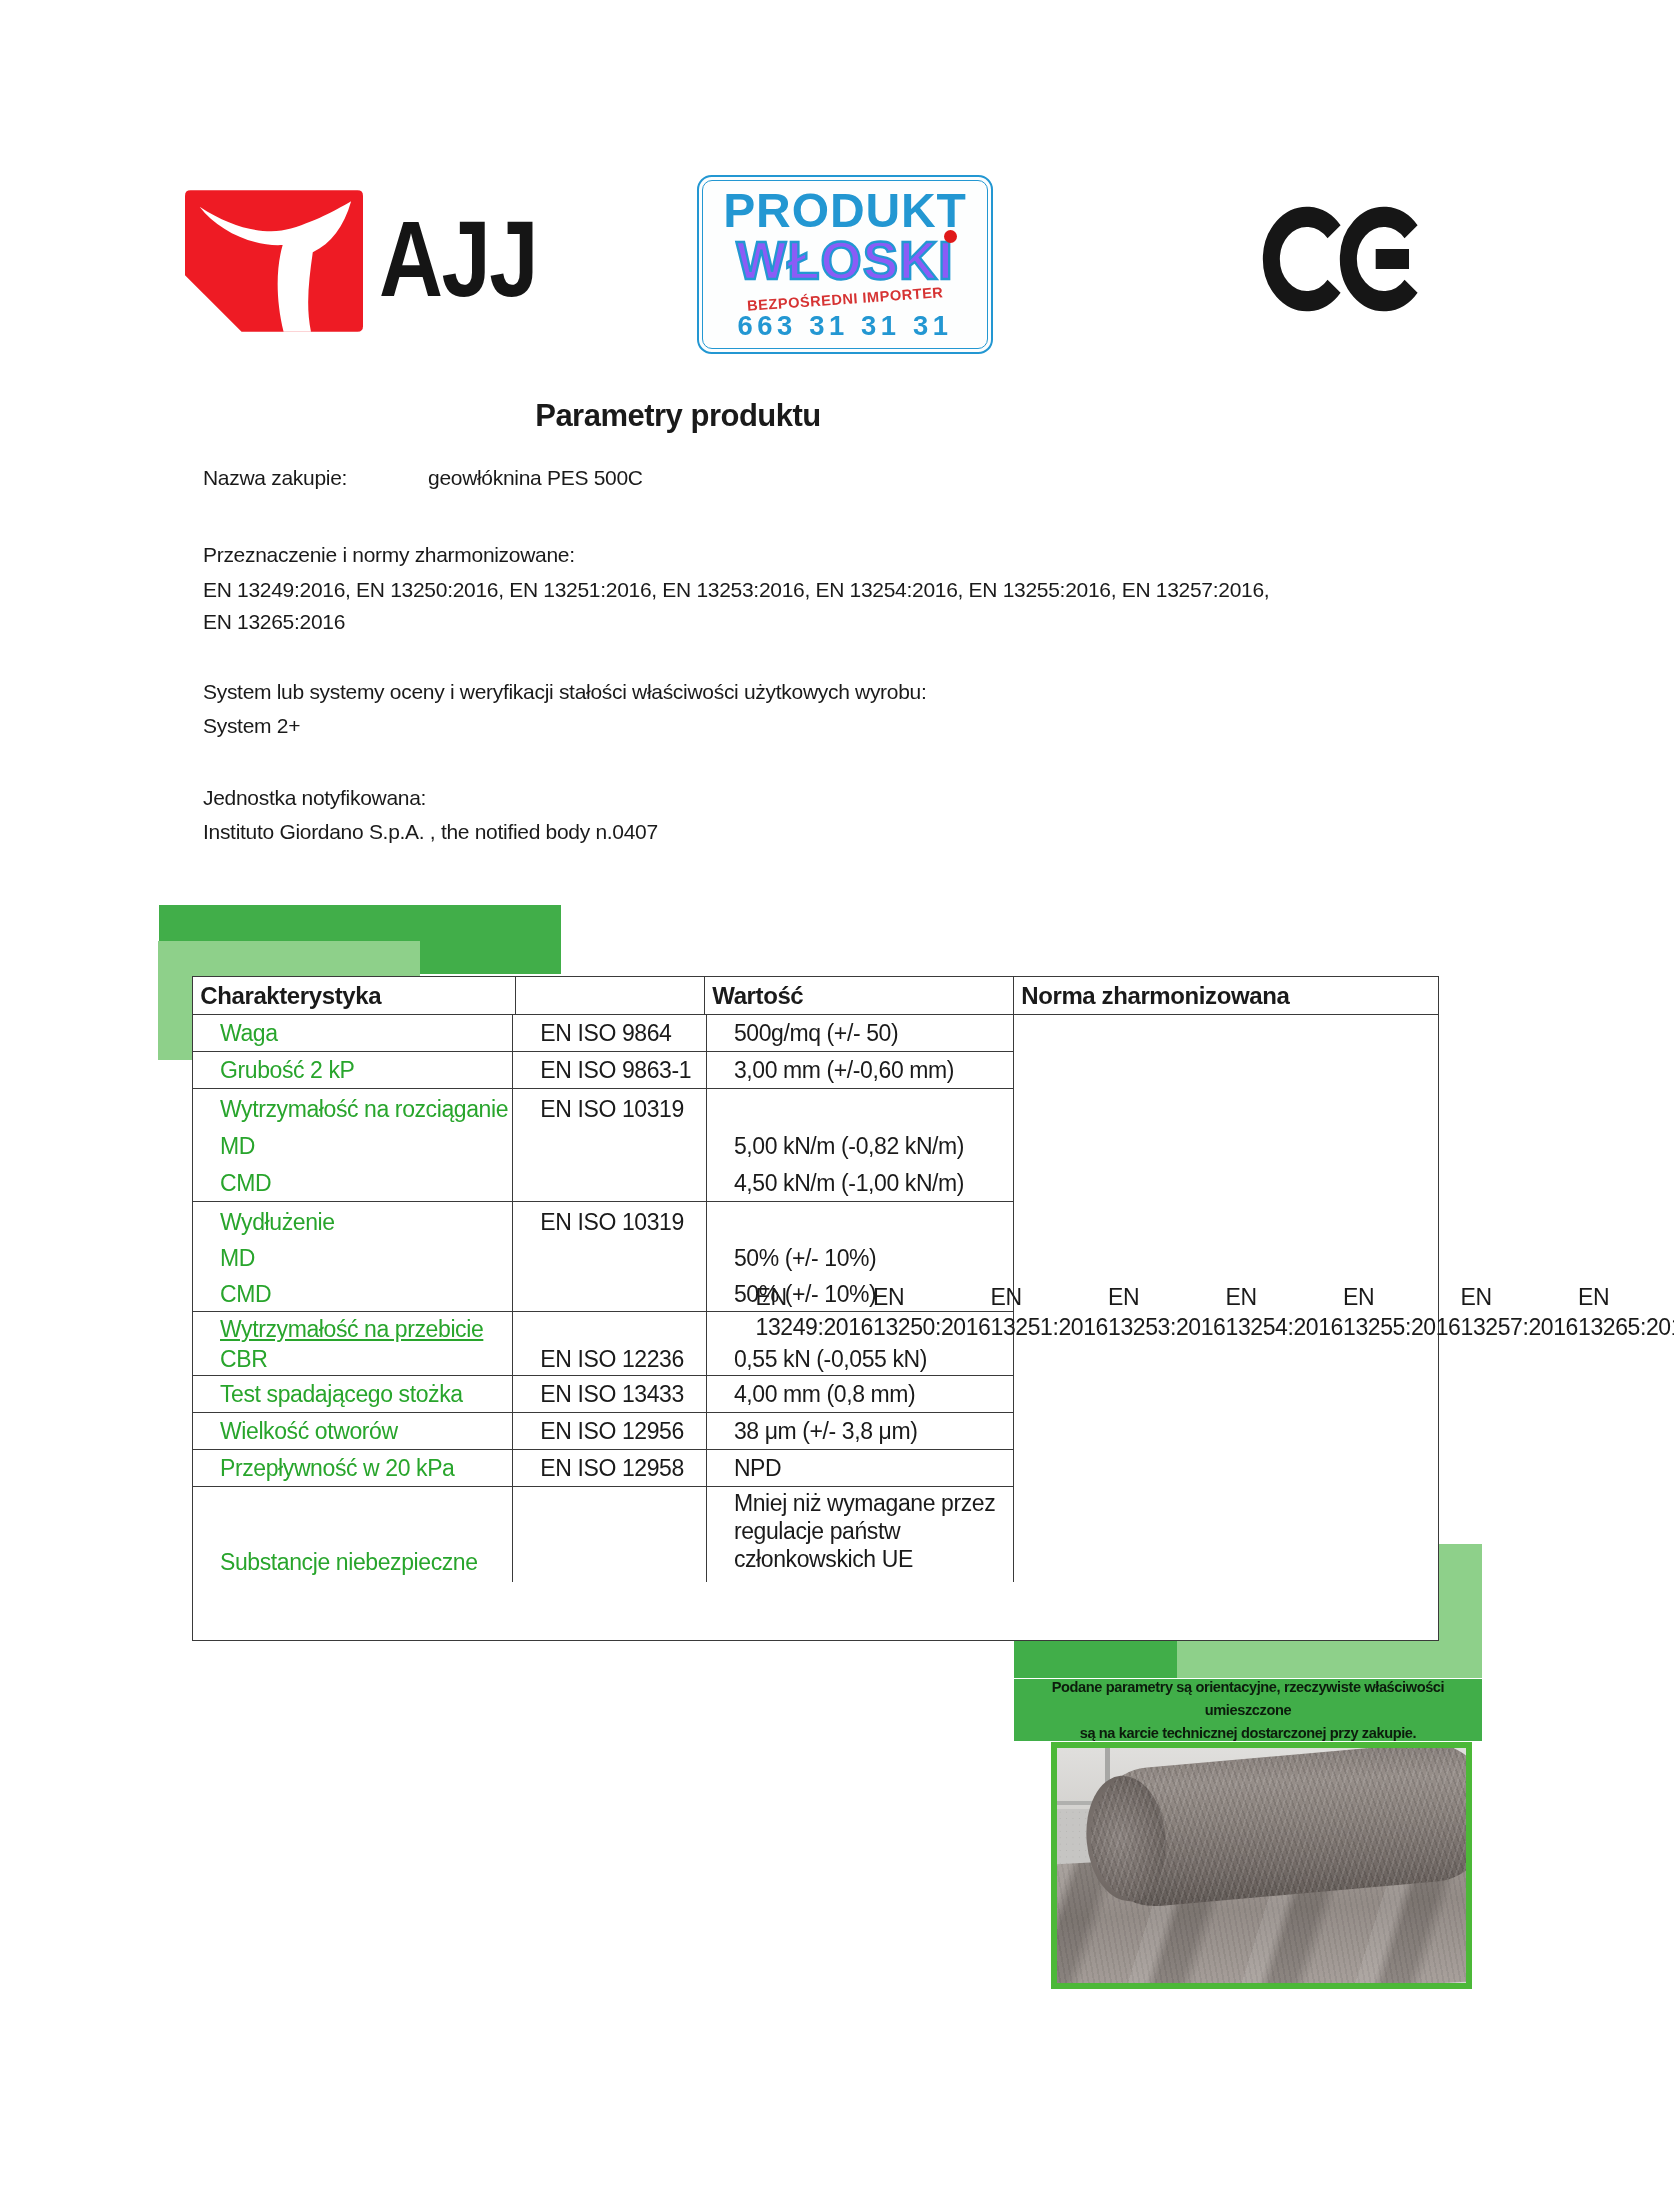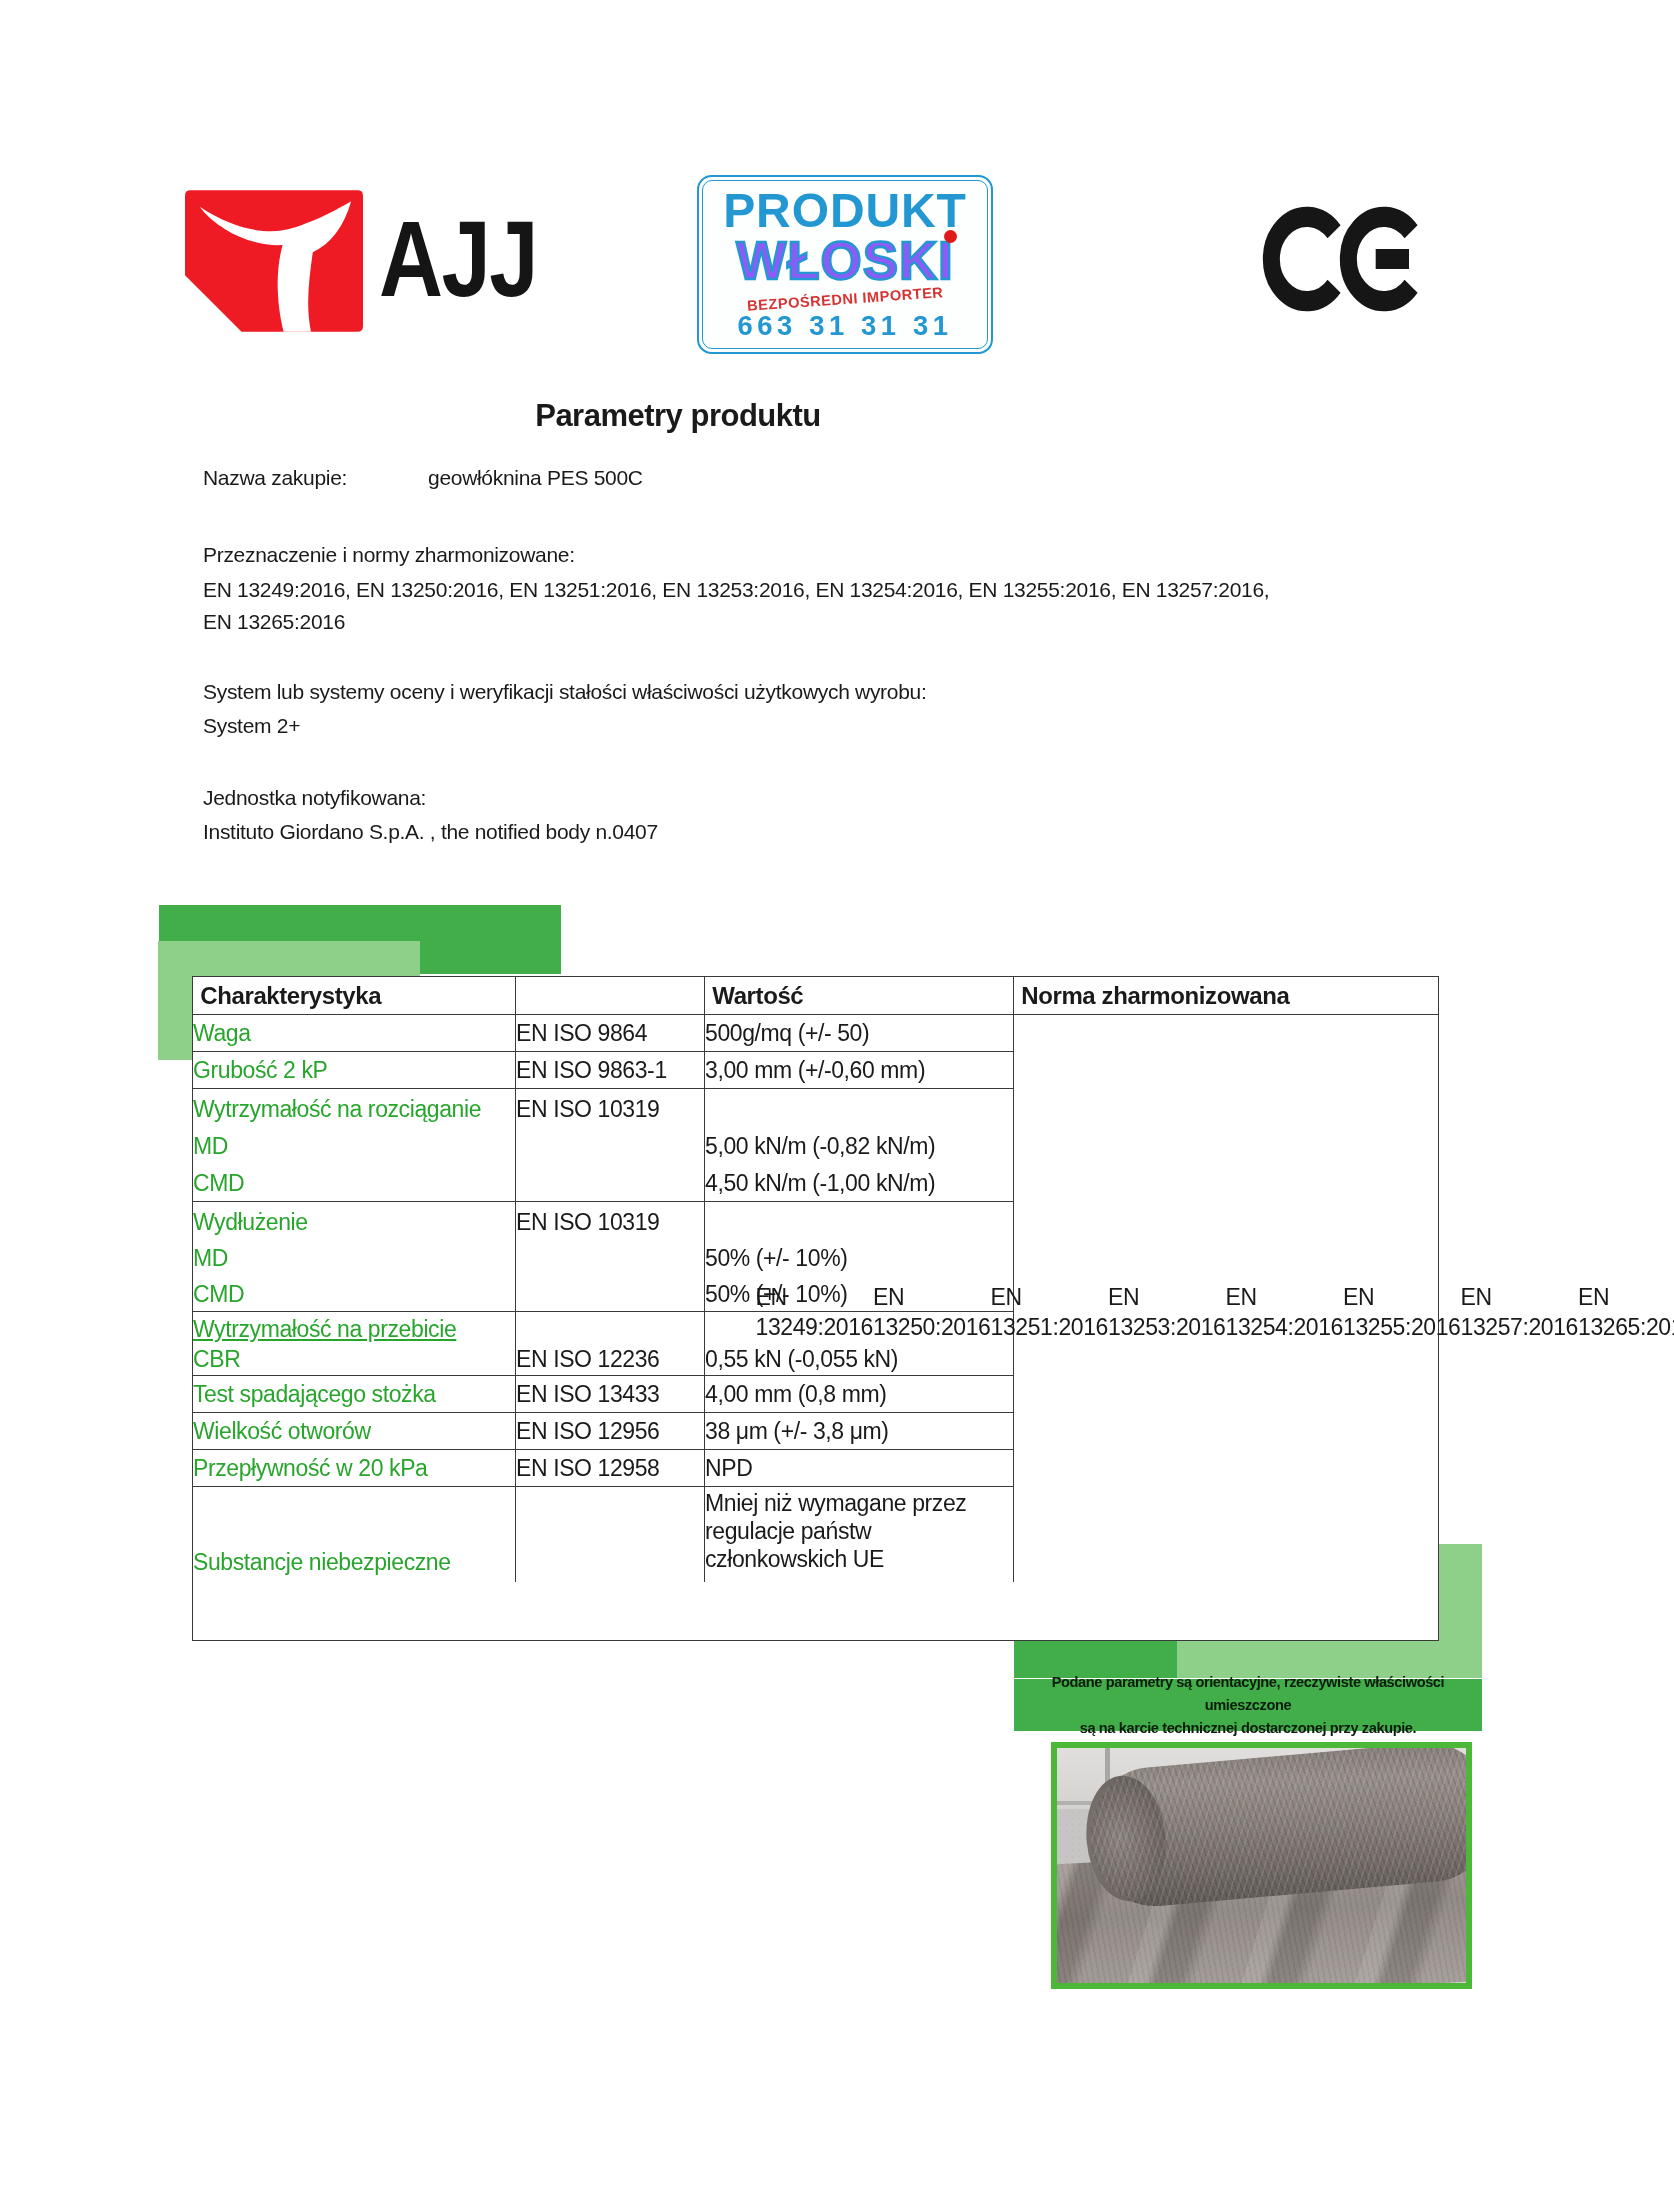--- a/index.html
+++ b/index.html
@@ -50,34 +50,34 @@
   
   .ptable{position:absolute;left:192px;top:976px;width:1247px;height:665px;box-sizing:border-box;
     border:1.8px solid var(--tborder);background:#fff;font-size:23px;letter-spacing:-0.4px;}
   .phead{display:flex;height:38px;box-sizing:border-box;border-bottom:1.8px solid var(--tborder);}
   .phcell{box-sizing:border-box;border-right:1.8px solid var(--tborder);padding-left:7.3px;
     display:flex;align-items:center;font-weight:bold;font-size:24px;}
   .phcell.w1{width:323px;} .phcell.w2{width:189px;} .phcell.w3{width:309px;} .phcell.w4{width:423px;border-right:none;}
   .pbody{position:absolute;left:0;top:38px;width:821px;height:625px;}
   .prow{display:flex;box-sizing:border-box;border-bottom:1.8px solid var(--tborder);}
   .prow.last{border-bottom:none;}
-  .pcell{box-sizing:border-box;border-right:1.8px solid var(--tborder);padding-left:0;overflow:hidden;}
+  .pcell{box-sizing:border-box;border-right:1.8px solid var(--tborder);padding-left:13px;overflow:hidden;margin-left:14px;}
   .c-label{width:323px;color:var(--label-green);}
   .c-method{width:189px;}
   .c-value{width:309px;}
   .pcell.vcent{display:flex;align-items:center;}
   .pcell.vbot{display:flex;flex-direction:column;justify-content:flex-end;padding-bottom:3.7px;}
   .norm-cell{position:absolute;left:821px;top:22px;width:423px;height:625px;
     display:flex;flex-direction:row;justify-content:center;align-items:center;}
   .norm-line{line-height:30px;}
   
   .strip-right{position:absolute;left:1439px;top:1544px;width:43px;height:97px;background:var(--light-green);}
   .sliver-dark{position:absolute;left:1014px;top:1641px;width:163px;height:37px;background:var(--accent-green);}
   .sliver-light{position:absolute;left:1177px;top:1641px;width:305px;height:37px;background:var(--light-green);}
-  .disclaimer{position:absolute;left:1014px;top:1679px;width:468px;height:52px;background:var(--accent-green);
+  .disclaimer{position:absolute;left:1014px;top:1679px;width:468px;height:62px;background:var(--accent-green);
     display:flex;flex-direction:column;justify-content:center;text-align:center;
     font-size:14.6px;font-weight:bold;letter-spacing:-0.4px;line-height:23px;color:#0c1c0c;padding:0 1.8px;box-sizing:border-box;}
   .photo{position:absolute;left:1051px;top:1742px;width:421px;height:247px;box-sizing:border-box;
     border:6.4px solid var(--photo-border);background:#d6d5d2;overflow:hidden;}
   .ph-wall{position:absolute;left:0;top:0;right:0;height:88px;background:linear-gradient(180deg,#e0dfdd,#cfcdca);}
   .ph-grout-v{position:absolute;left:48px;top:0;width:4.6px;height:88px;background:#a7a7a5;}
   .ph-grout-h{position:absolute;left:0;top:53px;width:51px;height:3.7px;background:#b0b0ae;}
   .ph-floor{position:absolute;left:0;bottom:0;width:119px;height:174px;
     background:linear-gradient(200deg,#ccCBc9,#bebdbb);
     background-image:radial-gradient(#b3b2b0 0.9px,transparent 0.9px);background-size:6.4px 6.4px;background-color:#c6c5c3;}

